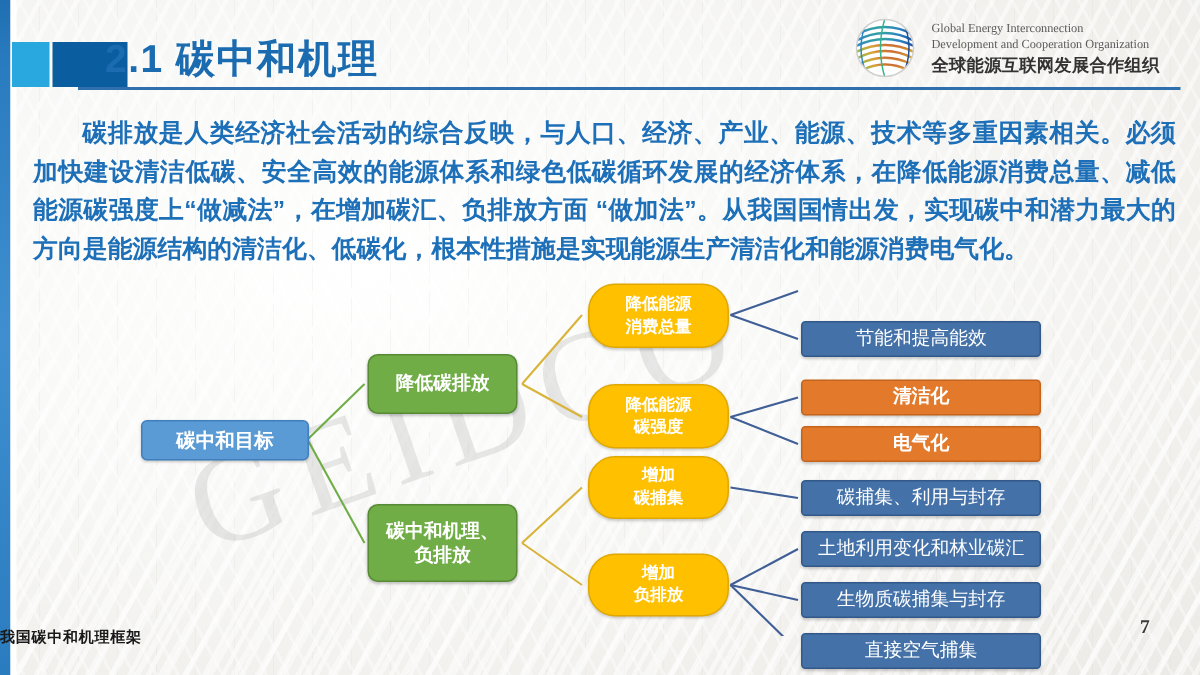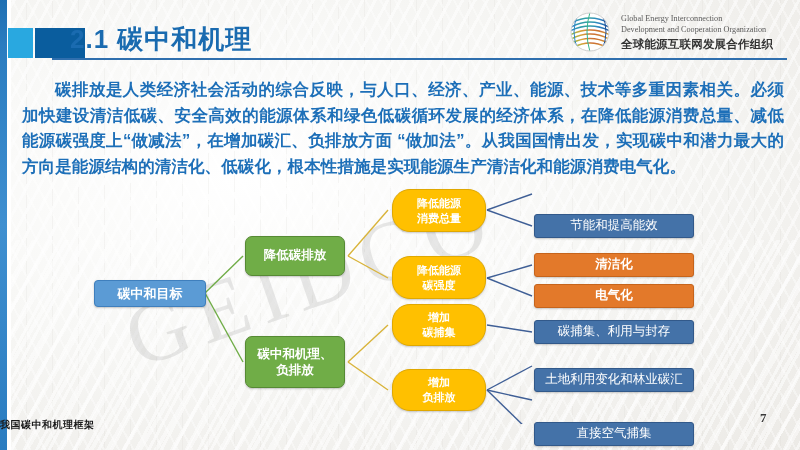--- a/index.html
+++ b/index.html
@@ -245,20 +245,21 @@
       <span style="display:block;line-height:15px;">
         <span>增加</span><br>
         <span>负排放</span>
       </span>
     </div>
 
     <div class="node n-blue" style="left:534px; top:42px;  width:160px; height:24px;">节能和提高能效</div>
     <div class="node n-orange" style="left:534px; top:81px;  width:160px; height:24px;">清洁化</div>
     <div class="node n-orange" style="left:534px; top:112px; width:160px; height:24px;">电气化</div>
     <div class="node n-blue" style="left:534px; top:148px; width:160px; height:24px;">碳捕集、利用与封存</div>
-    <div class="node n-blue" style="left:534px; top:196px; width:160px; height:24px;">土地利用变化和林业碳汇</div>
+    <div class="node n-blue" style="left:534px; top:182px; width:160px; height:24px;">土地利用变化和林业碳汇</div>
+    <div class="node n-blue" style="left:534px; top:216px; width:160px; height:24px;">生物质碳捕集与封存</div>
     <div class="node n-blue" style="left:534px; top:250px; width:160px; height:24px;">直接空气捕集</div>
   </div>
 
   <div class="caption">我国碳中和机理框架</div>
   <div class="pageno">7</div>
 
 </div>
 
 </body></html>

